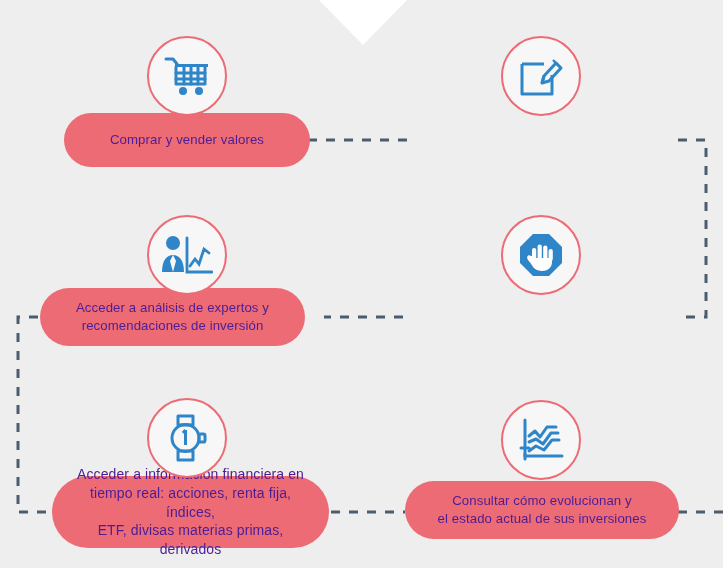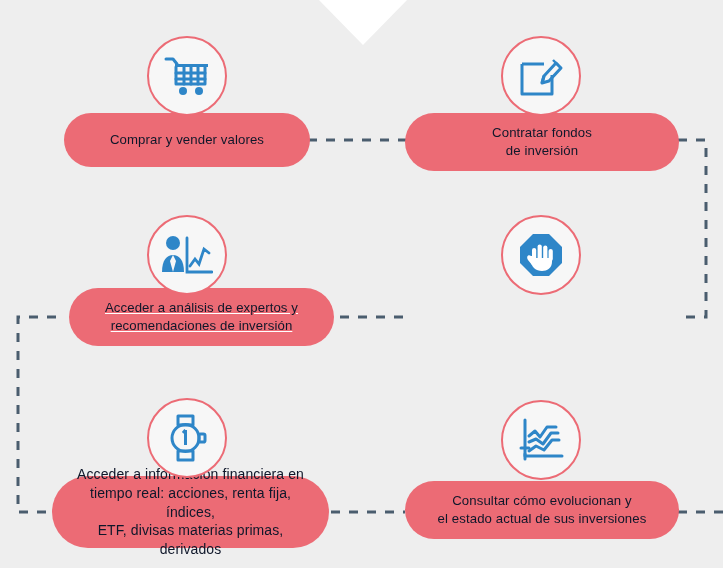--- a/index.html
+++ b/index.html
@@ -45,21 +45,21 @@
     align-items: center;
     justify-content: center;
     text-align: center;
     color: #ffffff;
     line-height: 1.34;
     padding: 0 18px;
   }
 
   .pill-text {
     font-size: 13.2px;
-    color: #0f172a;
+    color: #4c1d95;
     letter-spacing: 0.1px;
     white-space: pre-line;
   }
 
   .icon-circle {
     position: absolute;
     width: 80px;
     height: 80px;
     border-radius: 50%;
     background: #f7f7f7;
@@ -70,21 +70,21 @@
     z-index: 3;
   }
 
   .icon-circle svg {
     display: block;
   }
 
   
   #pill-1 { left: 64px;  top: 113px; width: 246px; height: 54px; }
   #pill-2 { left: 405px; top: 113px; width: 274px; height: 58px; }
-  #pill-3 { left: 69px;  top: 288px; width: 265px; height: 58px; text-decoration: underline; }
+  #pill-3 { left: 40px;  top: 288px; width: 265px; height: 58px; }
   #pill-4 { left: 405px; top: 288px; width: 274px; height: 58px; }
   #pill-5 { left: 52px;  top: 476px; width: 277px; height: 72px; }
   #pill-6 { left: 405px; top: 481px; width: 274px; height: 58px; align-items: center; }
 
   
   #circle-1 { left: 147px; top: 36px; }
   #circle-2 { left: 501px; top: 36px; }
   #circle-3 { left: 147px; top: 215px; }
   #circle-4 { left: 501px; top: 215px; }
   #circle-5 { left: 147px; top: 398px; }
@@ -131,24 +131,20 @@
           <path d="M20 12 V29"></path>
           <path d="M27 12 V29"></path>
           <path d="M34 12 V29"></path>
         </g>
         <circle cx="19" cy="36" r="4" fill="#2e86c8"></circle>
         <circle cx="35" cy="36" r="4" fill="#2e86c8"></circle>
       </svg>
     </span>
   </div>
 
-  <div class="pill" id="pill-2">
-    <span class="pill-text">Contratar fondos
-de inversión</span>
-  </div>
   <div class="icon-circle" id="circle-2">
     <span>
       <svg width="46" height="46" viewBox="0 0 46 46">
         <g fill="none" stroke="#2e86c8" stroke-width="3" stroke-linejoin="round">
           <path d="M4 11 H26 M4 11 V41 H34 V22"></path>
           <path d="M26 23 L38 10 L43 15 L31 28 L24 30 Z"></path>
           <path d="M24 30 L26 23"></path>
           <path d="M35 7 L40 12" stroke-width="2.4"></path>
         </g>
       </svg>

